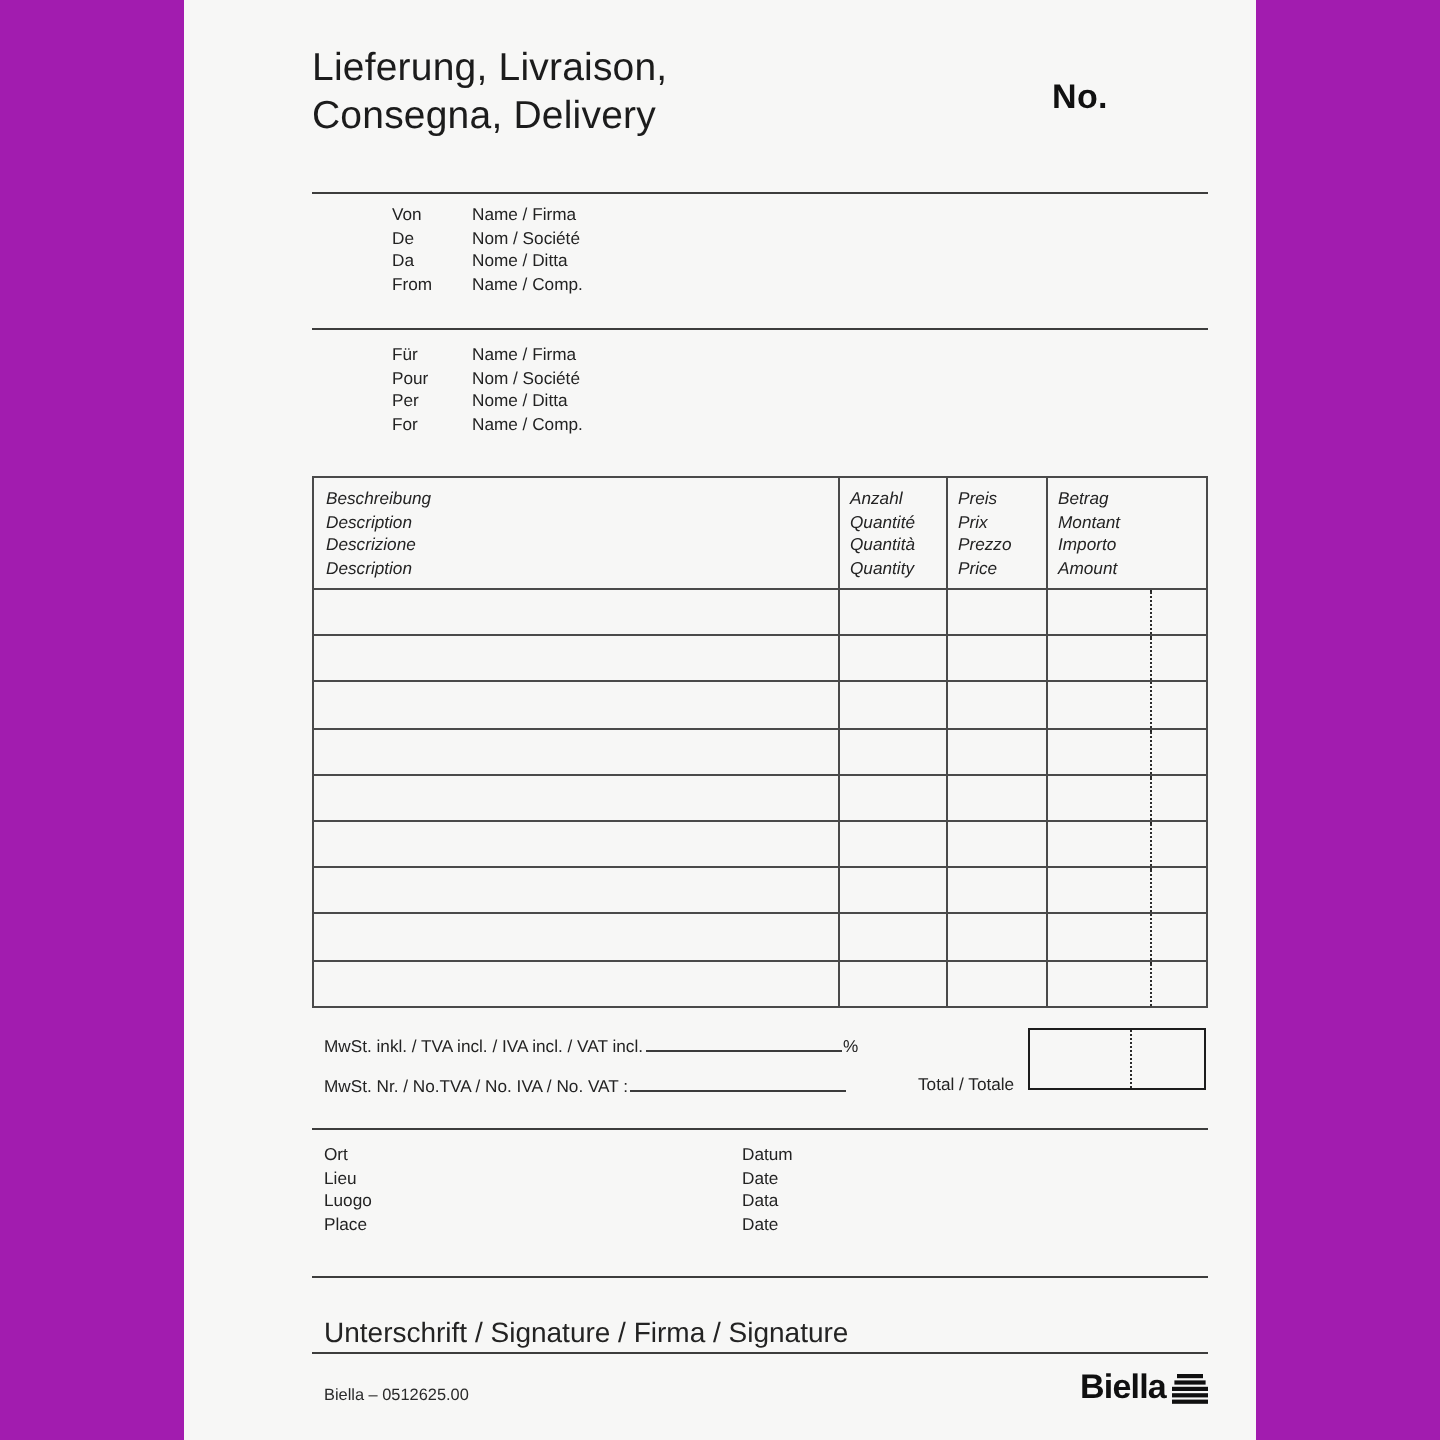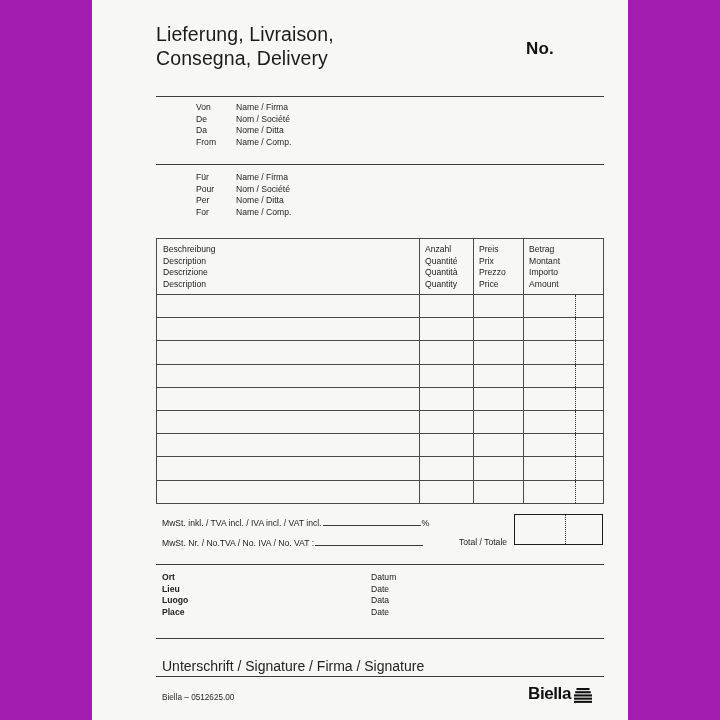--- a/index.html
+++ b/index.html
@@ -112,20 +112,21 @@
     border-right: 1.1px solid #4a4a4a;
     box-sizing: border-box;
   }
   .tbl-row {
     display: flex;
     border-bottom: 1.1px solid #4a4a4a;
     box-sizing: border-box;
   }
   .tbl-row.head {
     height: 56px;
+    font-style: italic;
   }
   .tbl-row.body {
     height: 23.2px;
   }
   .c-desc {
     flex: 0 0 262px;
     box-sizing: border-box;
     padding: 5px 0 0 6px;
   }
   .c-qty {
@@ -224,21 +225,20 @@
     top: 572px;
     width: 448px;
     font-size: 8.6px;
     line-height: 11.6px;
     color: #232323;
   }
   .pd-col-left {
     position: absolute;
     left: 6px;
     top: 0;
-    font-weight: bold;
   }
   .pd-col-right {
     position: absolute;
     left: 215px;
     top: 0;
   }
 
   
   .sig-label {
     position: absolute;
@@ -254,24 +254,24 @@
   .footer-code {
     position: absolute;
     left: 6px;
     top: 693px;
     font-size: 8.2px;
     color: #2a2a2a;
     white-space: nowrap;
   }
   .brand {
     position: absolute;
-    right: 12px;
+    right: 0;
     top: 684px;
     display: flex;
-    align-items: flex-end;
+    align-items: center;
     gap: 3px;
   }
   .brand-word {
     font-size: 17px;
     font-weight: bold;
     letter-spacing: -0.4px;
     color: #101010;
     font-family: "Liberation Sans", sans-serif;
   }
   .brand-mark {

